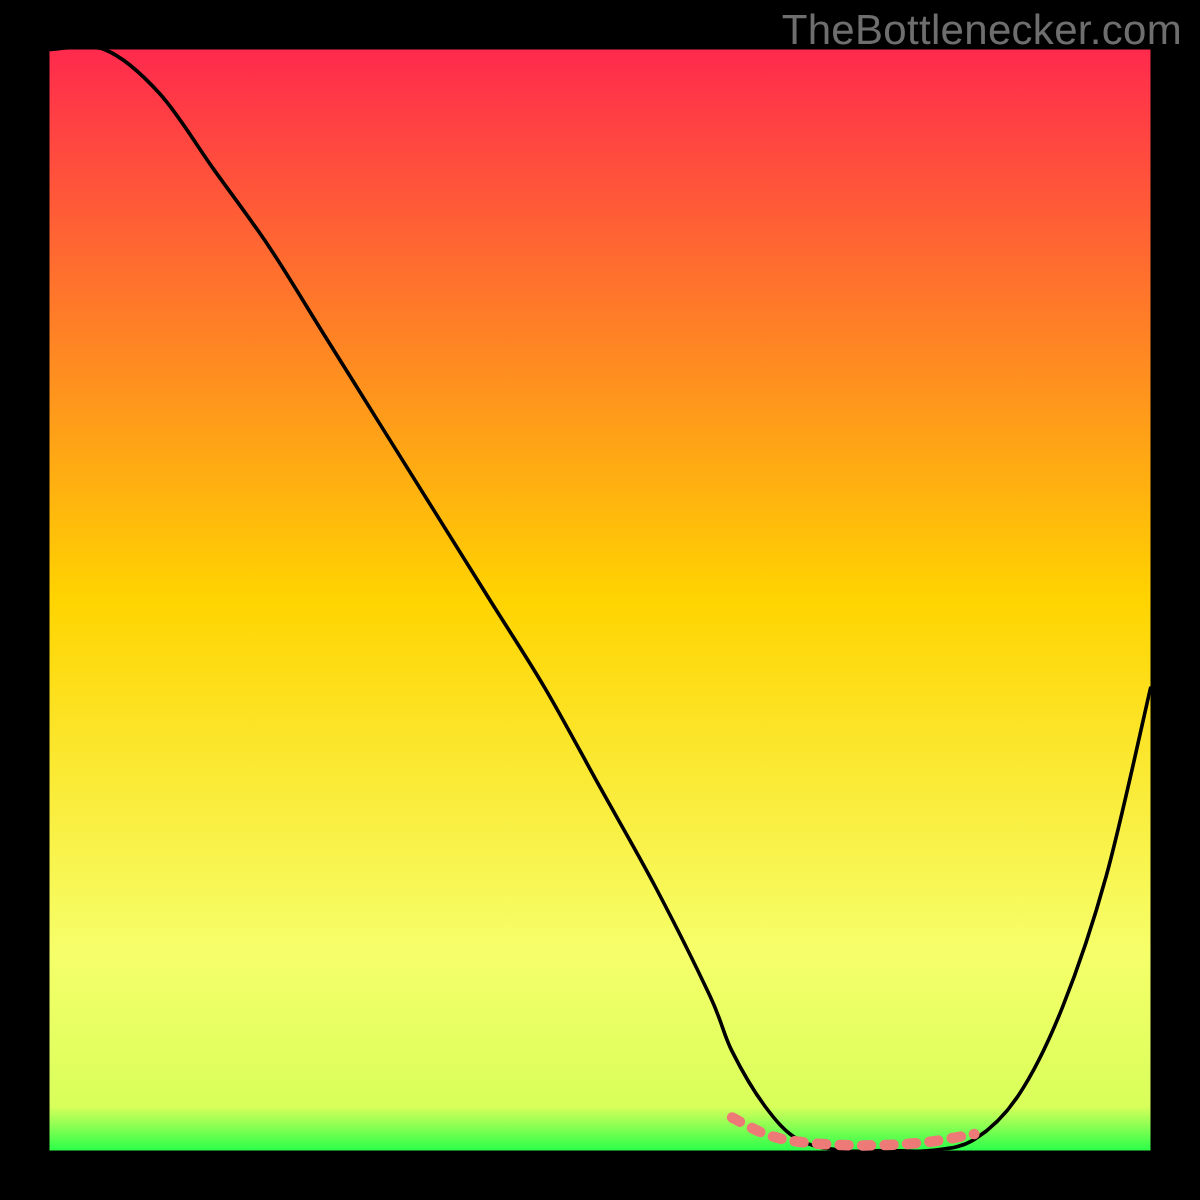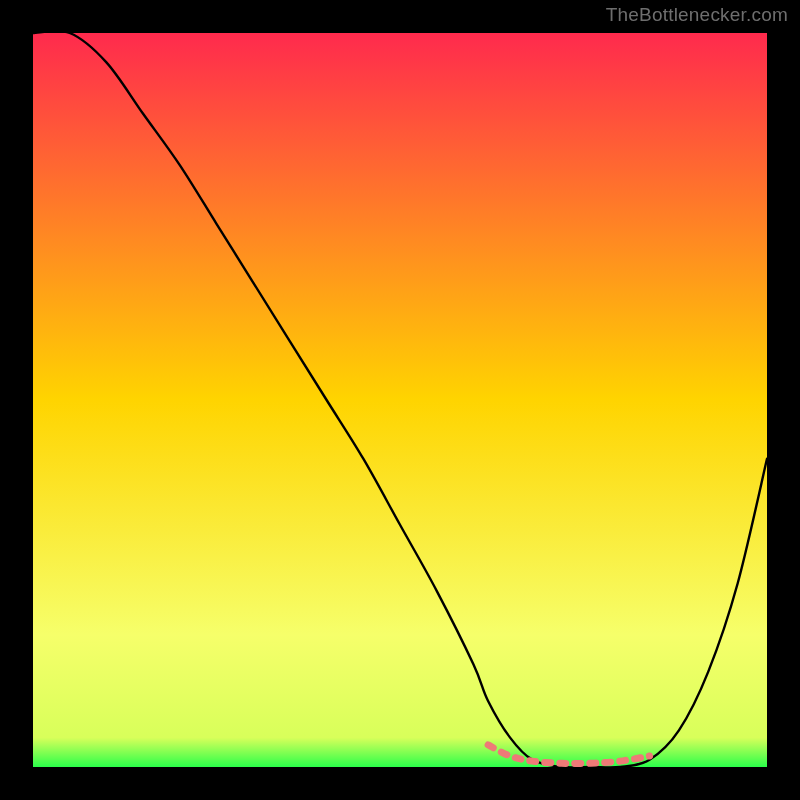--- a/index.html
+++ b/index.html
@@ -16,21 +16,21 @@
     top: 0; left: 0;
     width: 800px;
     height: 800px;
     background: #000;
   }
   .watermark {
     position: absolute;
     top: 4px;
     right: 12px;
     color: #6e6e6e;
-    font-size: 19px;
+    font-size: 28px;
     font-weight: 500;
     letter-spacing: 0.2px;
     user-select: none;
   }
   svg {
     position: absolute;
     top: 0;
     left: 0;
   }
 </style>

